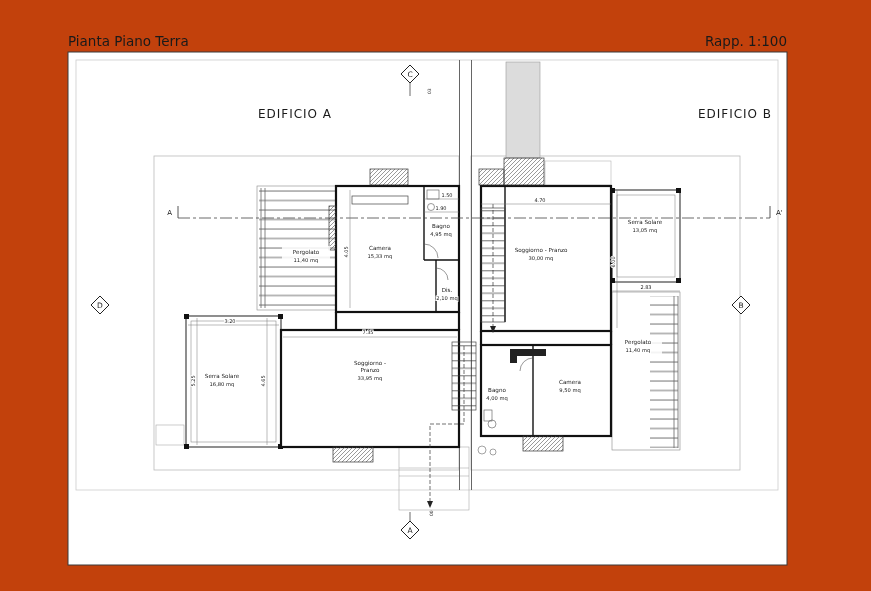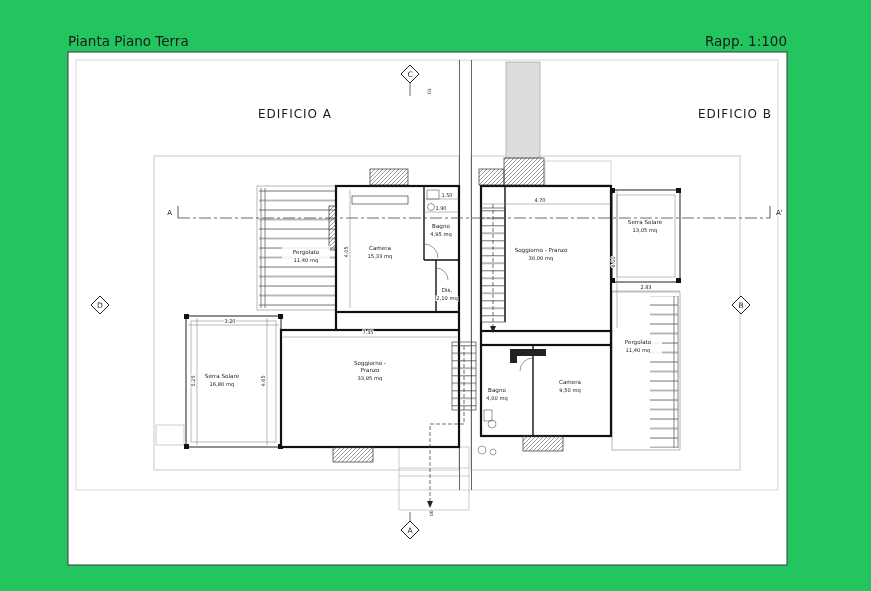--- a/index.html
+++ b/index.html
@@ -1,17 +1,17 @@
 <!DOCTYPE html>
 <html><head>
 <meta charset="utf-8">
 <style>
   html,body{margin:0;padding:0;background:#ffffff;}
   .page{
-    width:871px;height:591px;position:relative;background:#22c55e;
+    width:871px;height:591px;position:relative;background:#c2410c;
     font-family:"DejaVu Sans", sans-serif;overflow:hidden;
   }
   svg{display:block;}
   text{fill:#1a1a1a;}
   .t-title{font-size:13.5px;}
   .t-big{font-size:12px;letter-spacing:1px;}
   .t-room{font-size:5.6px;paint-order:stroke;stroke:#ffffff;stroke-width:2px;}
   .t-area{font-size:5.2px;paint-order:stroke;stroke:#ffffff;stroke-width:2px;}
   .t-dim{font-size:5px;fill:#222;paint-order:stroke;stroke:#ffffff;stroke-width:1.6px;}
   .t-marker{font-size:7.5px;}

